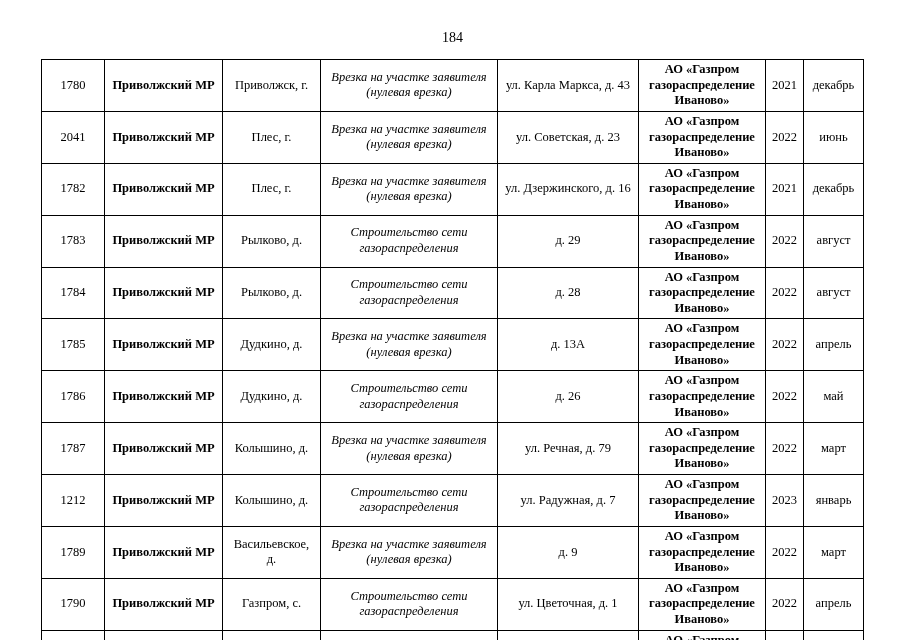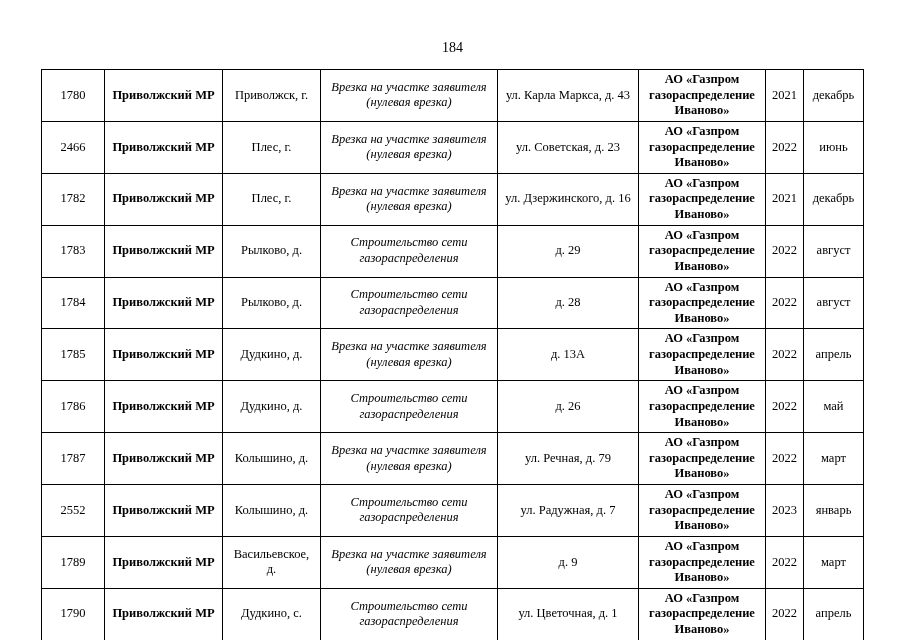--- a/index.html
+++ b/index.html
@@ -13,21 +13,21 @@
     color: #000000;
   }
   .page {
     width: 905px;
     height: 640px;
     background: #ffffff;
     overflow: hidden;
   }
   .page-number {
     text-align: center;
-    padding-top: 40px;
+    padding-top: 30px;
     font-size: 14px;
   }
   table.doc-table {
     border-collapse: collapse;
     table-layout: fixed;
     width: 816px;
     margin: 13px auto 0 auto;
   }
   table.doc-table td {
     border: 1px solid #000000;
@@ -61,21 +61,21 @@
           <td class="col-0">1780</td>
           <td class="col-1">Приволжский МР</td>
           <td class="col-2">Приволжск, г.</td>
           <td class="col-3">Врезка на участке заявителя (нулевая врезка)</td>
           <td class="col-4">ул. Карла Маркса, д. 43</td>
           <td class="col-5">АО «Газпром газораспределение Иваново»</td>
           <td class="col-6">2021</td>
           <td class="col-7">декабрь</td>
         </tr>
         <tr>
-          <td class="col-0">2466</td>
+          <td class="col-0">2041</td>
           <td class="col-1">Приволжский МР</td>
           <td class="col-2">Плес, г.</td>
           <td class="col-3">Врезка на участке заявителя (нулевая врезка)</td>
           <td class="col-4">ул. Советская, д. 23</td>
           <td class="col-5">АО «Газпром газораспределение Иваново»</td>
           <td class="col-6">2022</td>
           <td class="col-7">июнь</td>
         </tr>
         <tr>
           <td class="col-0">1782</td>
@@ -131,21 +131,21 @@
           <td class="col-0">1787</td>
           <td class="col-1">Приволжский МР</td>
           <td class="col-2">Колышино, д.</td>
           <td class="col-3">Врезка на участке заявителя (нулевая врезка)</td>
           <td class="col-4">ул. Речная, д. 79</td>
           <td class="col-5">АО «Газпром газораспределение Иваново»</td>
           <td class="col-6">2022</td>
           <td class="col-7">март</td>
         </tr>
         <tr>
-          <td class="col-0">2552</td>
+          <td class="col-0">1212</td>
           <td class="col-1">Приволжский МР</td>
           <td class="col-2">Колышино, д.</td>
           <td class="col-3">Строительство сети газораспределения</td>
           <td class="col-4">ул. Радужная, д. 7</td>
           <td class="col-5">АО «Газпром газораспределение Иваново»</td>
           <td class="col-6">2023</td>
           <td class="col-7">январь</td>
         </tr>
         <tr>
           <td class="col-0">1789</td>
@@ -153,21 +153,21 @@
           <td class="col-2">Васильевское, д.</td>
           <td class="col-3">Врезка на участке заявителя (нулевая врезка)</td>
           <td class="col-4">д. 9</td>
           <td class="col-5">АО «Газпром газораспределение Иваново»</td>
           <td class="col-6">2022</td>
           <td class="col-7">март</td>
         </tr>
         <tr>
           <td class="col-0">1790</td>
           <td class="col-1">Приволжский МР</td>
-          <td class="col-2">Дудкино, с.</td>
+          <td class="col-2">Газпром, с.</td>
           <td class="col-3">Строительство сети газораспределения</td>
           <td class="col-4">ул. Цветочная, д. 1</td>
           <td class="col-5">АО «Газпром газораспределение Иваново»</td>
           <td class="col-6">2022</td>
           <td class="col-7">апрель</td>
         </tr>
         <tr>
           <td class="col-0">1791</td>
           <td class="col-1">Приволжский МР</td>
           <td class="col-2">Барашово, д.</td>

